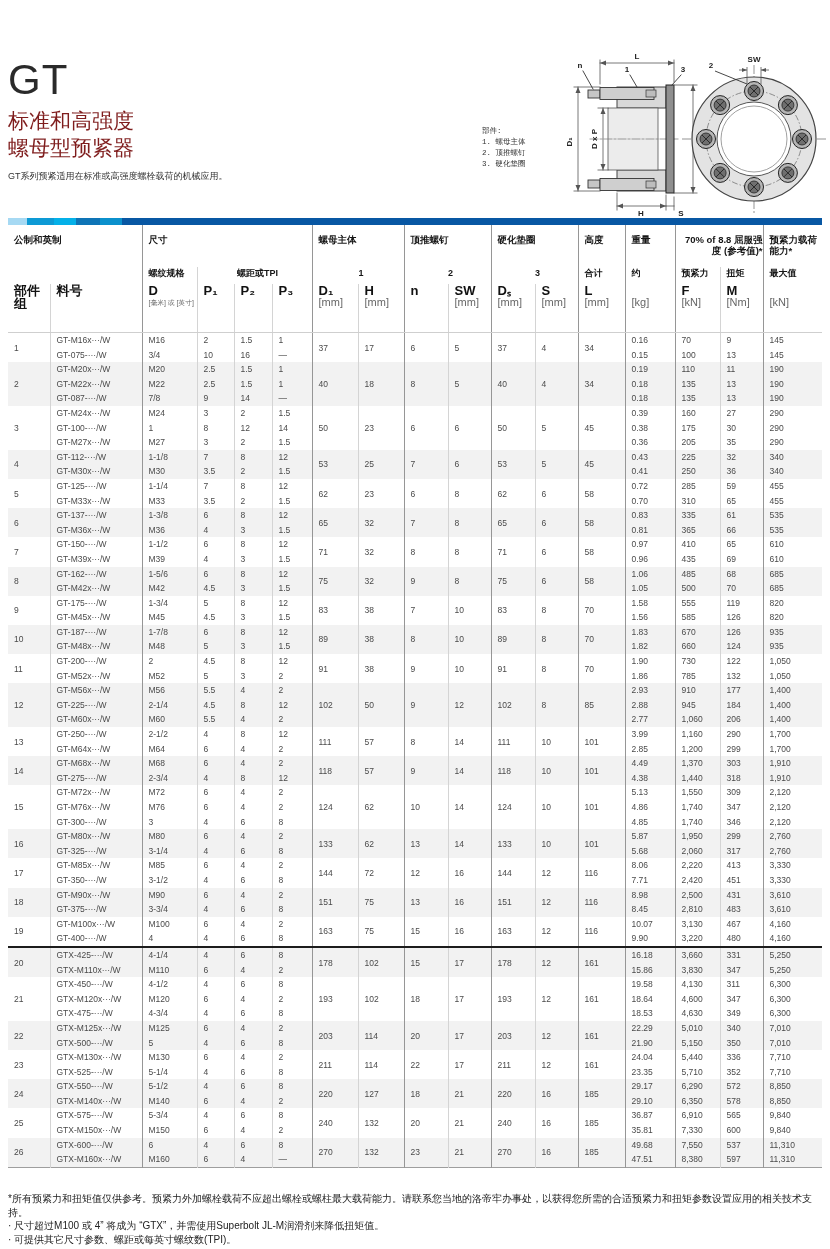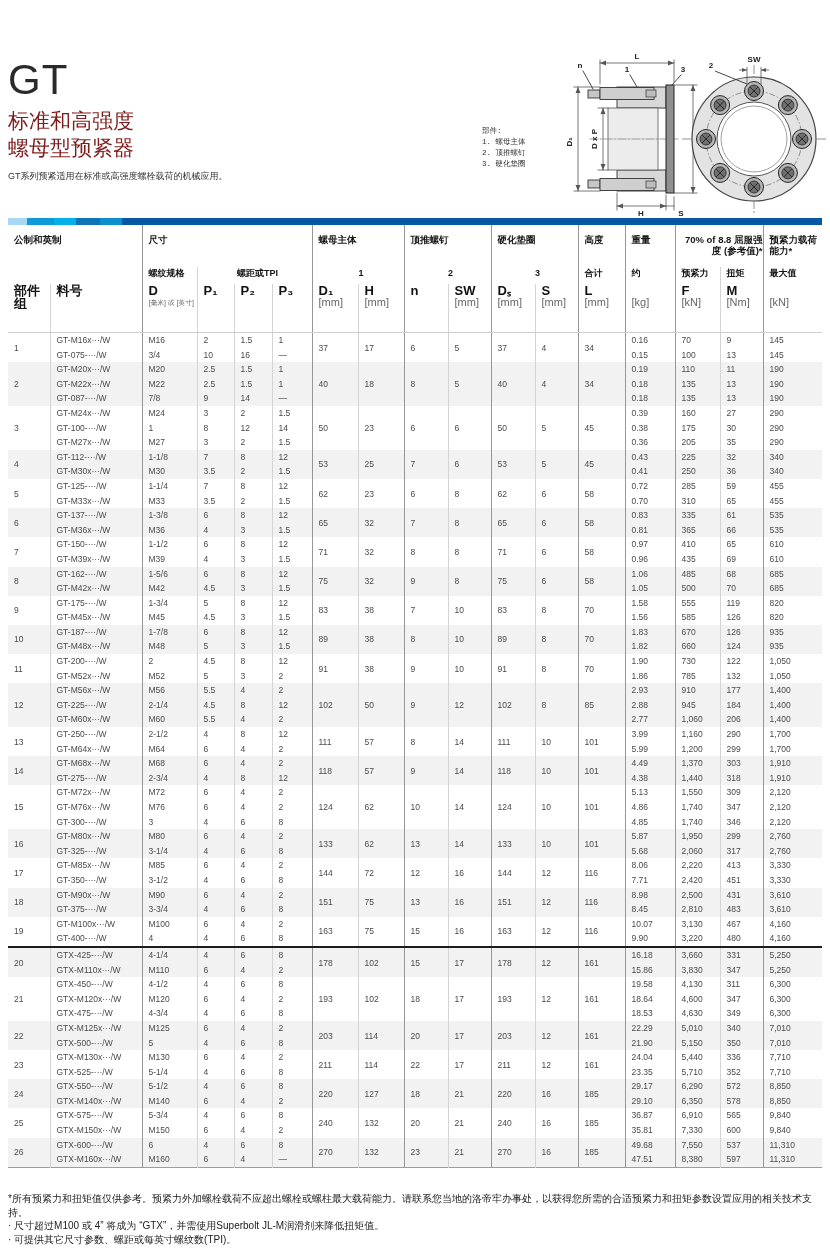--- a/index.html
+++ b/index.html
@@ -742,21 +742,21 @@
           <td class="blg">1,160</td>
           <td class="bl">290</td>
           <td class="blg">1,700</td>
         </tr>
         <tr>
           <td class="bl">GT-M64x···/W</td>
           <td class="blg">M64</td>
           <td class="bl">6</td>
           <td class="bl">4</td>
           <td class="bl">2</td>
-          <td class="blg">5.99</td>
+          <td class="blg">2.85</td>
           <td class="blg">1,200</td>
           <td class="bl">299</td>
           <td class="blg">1,700</td>
         </tr>
         <tr class="shade">
           <td rowspan="2" class="mid">14</td>
           <td class="bl">GT-M68x···/W</td>
           <td class="blg">M68</td>
           <td class="bl">6</td>
           <td class="bl">4</td>

